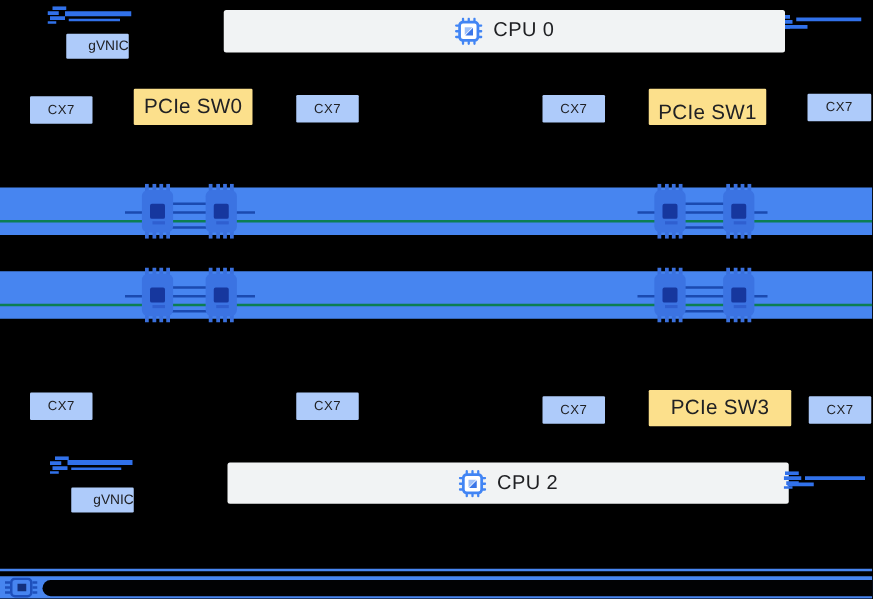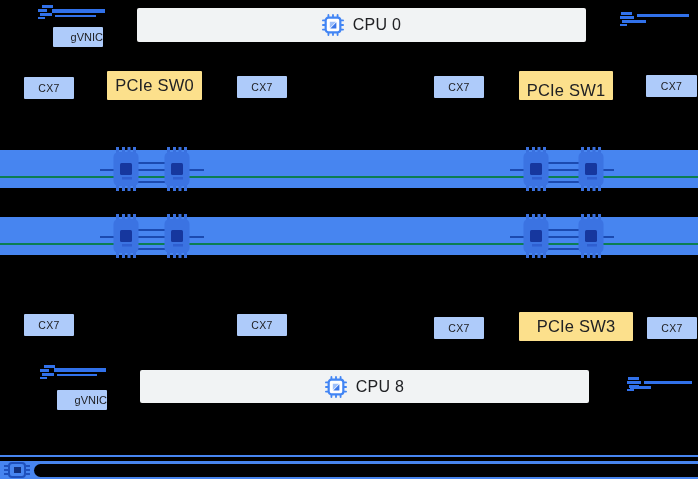--- a/index.html
+++ b/index.html
@@ -8,20 +8,21 @@
     background:var(--bg);
     font-family:"Liberation Sans",sans-serif;
     color:var(--text-dark);
   }
   .abs{position:absolute;}
   
   .cpu-bar{
     position:absolute;height:34px;background:var(--cpu-gray);
     display:flex;align-items:center;justify-content:center;gap:9px;
     border-radius:2px;
+    margin-left:42px;
   }
   .cpu-bar .lbl{font-size:16px;letter-spacing:.3px;color:var(--text-dark);}
   
   .cx7{
     position:absolute;width:50px;height:22px;background:var(--box-blue);
     display:flex;align-items:center;justify-content:center;
     font-size:10.5px;letter-spacing:.4px;border-radius:1px;text-align:center;
   }
   .psw{
     position:absolute;width:95px;height:29px;background:var(--box-yellow);
@@ -289,21 +290,21 @@
 
   <div class="cpu-bar" style="left:140px;top:370px;width:449px;height:33px;">
     <svg width="22" height="22" viewBox="0 0 24 24">
       <g stroke="#4285f4" stroke-width="2" stroke-linecap="round" fill="none">
         <path d="M7 1v2M12 1v2M17 1v2M7 21v2M12 21v2M17 21v2M1 7h2M1 12h2M1 17h2M21 7h2M21 12h2M21 17h2"></path>
       </g>
       <rect x="4" y="4" width="16" height="16" rx="3" fill="#ffffff" stroke="#4285f4" stroke-width="2.4"></rect>
       <polygon points="8.5,8.5 15.3,8.5 8.5,15.3" fill="#9ec0fa"></polygon>
       <polygon points="15.7,9 15.7,15.7 9,15.7" fill="#3b76e8"></polygon>
     </svg>
-    <span class="lbl">CPU 8</span>
+    <span class="lbl">CPU 2</span>
   </div>
 
   <div class="netlink" style="left:627px;top:377px;">
     <svg class="abs" style="left:0;top:0;" width="16" height="16" viewBox="0 0 16 16" fill="var(--icon-blue)">
       <rect x="1" y="0" width="11" height="3"></rect>
       <rect x="0" y="4" width="14" height="3"></rect>
       <rect x="2" y="8" width="10" height="3"></rect>
       <rect x="0" y="12" width="7" height="2"></rect>
     </svg>
     <div class="nl-line" style="left:17px;top:4px;width:48px;height:3px;"></div>

